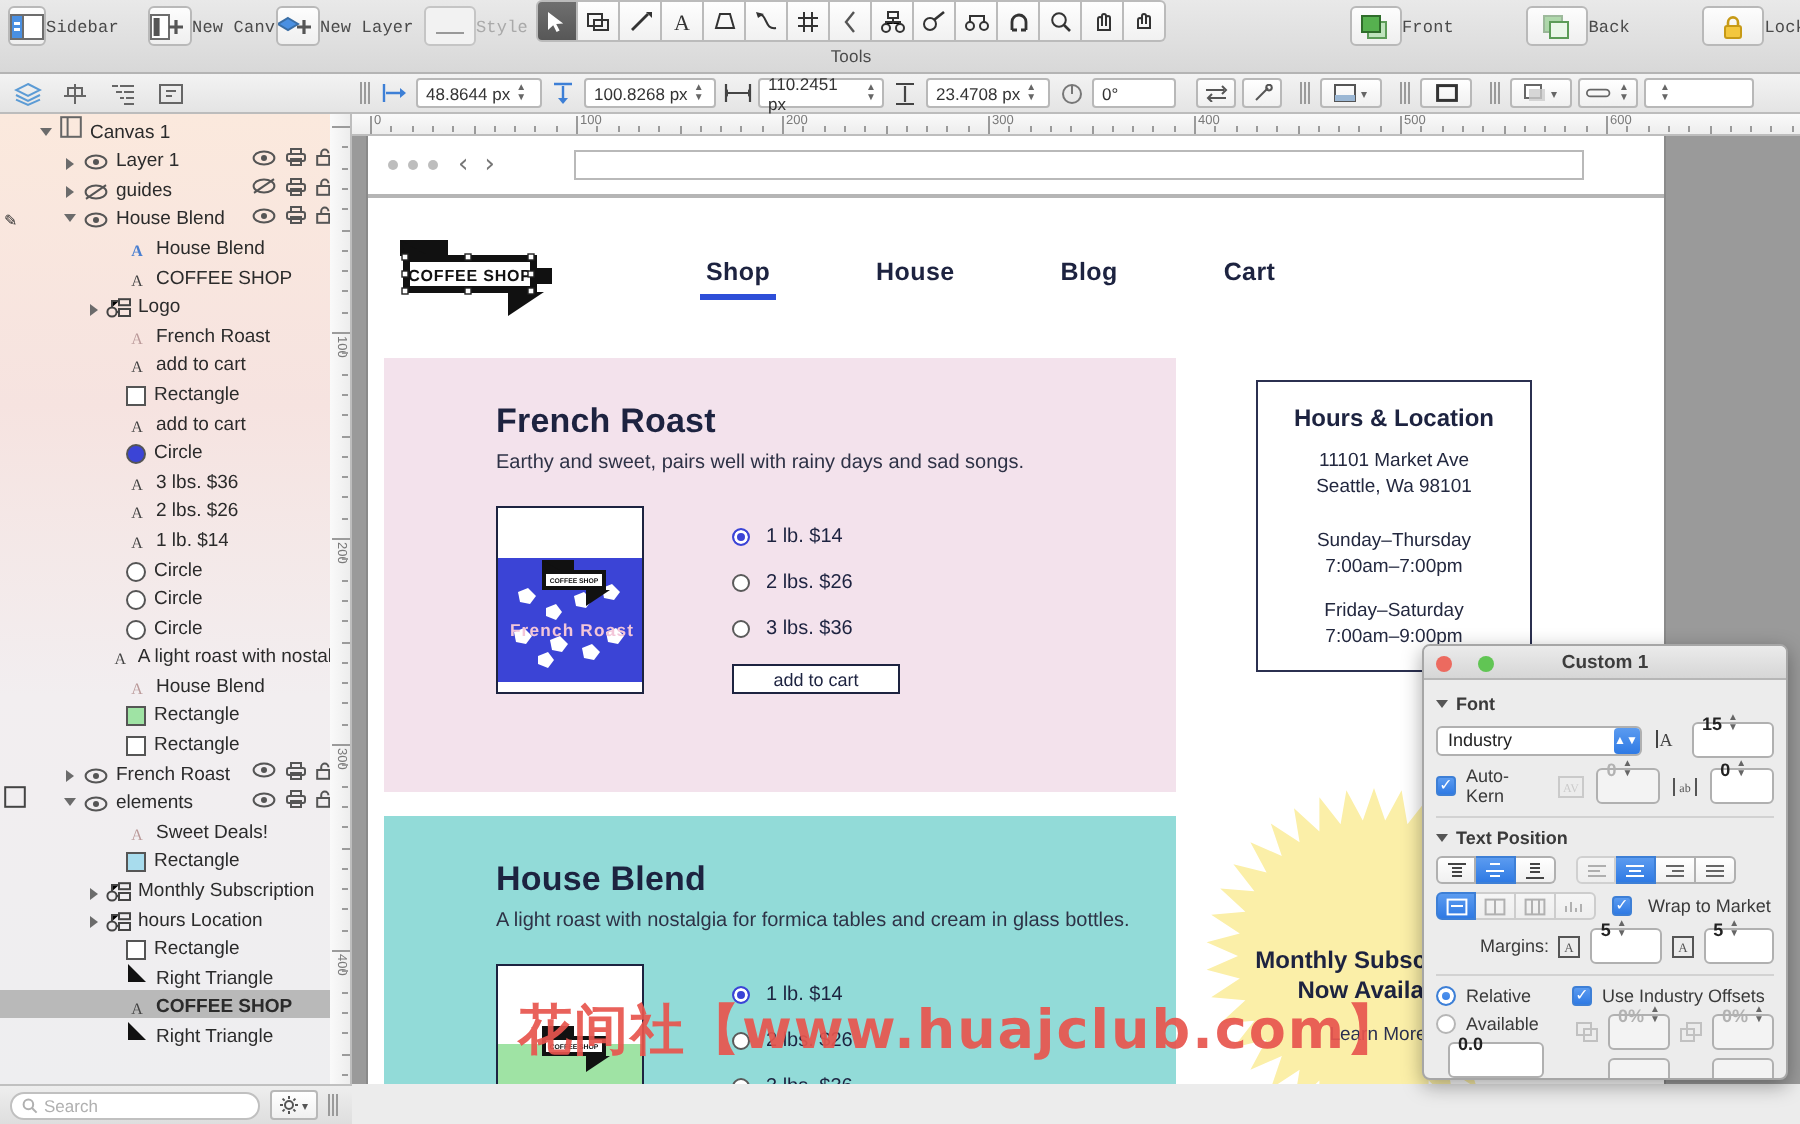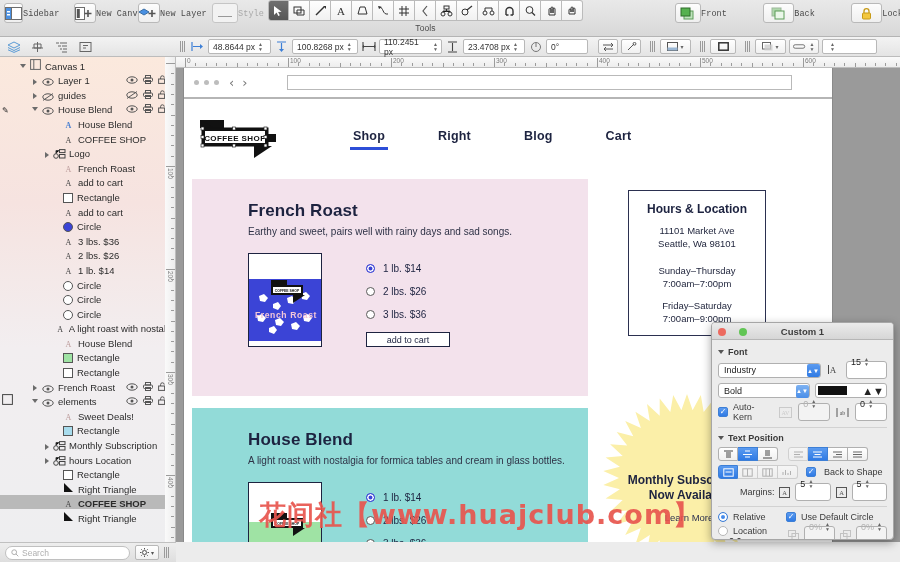--- a/index.html
+++ b/index.html
@@ -196,21 +196,21 @@
   .combo { height:15px; border:1px solid #b0b0b0; border-radius:3px; background:#fff;
      display:flex; align-items:center; padding-left:5px; font-size:9px; color:#222; position:relative; }
   .combo .arrw { position:absolute; right:0; top:0; width:13px; height:13px; margin:.5px;
      background:linear-gradient(180deg,#5b9bf0,#2f7ae4); border-radius:2px;
      display:flex;align-items:center;justify-content:center;color:#fff;font-size:6px; }
   .combo.grey .arrw { background:linear-gradient(180deg,#7db2f2,#4a8ee8); }
   .colorbar { flex:1; height:15px; border:1px solid #b0b0b0; border-radius:3px; background:#fff;
       position:relative; display:flex; align-items:center; padding:2px; }
   .colorbar .fill { flex:1; height:9px; background:#111; margin-right:15px; }
   .num-s { height:15px; border:1px solid #b0b0b0; border-radius:3px; background:#fff;
-      display:flex; align-items:center; padding:0 2px 16px 4px; font-size:9px; color:#222; }
+      display:flex; align-items:center; padding:0 2px 16px 4px; font-size:9px; color:#222;font-weight:bold; }
   .num-s.dis { background:#f3f3f3; color:#b2b2b2; }
   .chk { width:10px;height:10px;border-radius:2px;border:1px solid #3d7fd6;
      background:linear-gradient(180deg,#5b9bf0,#2f7ae4); display:flex;align-items:center;justify-content:center;
      color:#fff; font-size:8px; line-height:8px;}
   .radi { width:10px;height:10px;border-radius:50%;border:1px solid #3d7fd6;
      background:linear-gradient(180deg,#5b9bf0,#2f7ae4); box-shadow:inset 0 0 0 2px #fff;}
   .radi.off { background:#fff; border-color:#b6b6b6; box-shadow:none; }
   .segbtn { width:20px;height:14px;border:1px solid #b0b0b0; background:linear-gradient(180deg,#fff,#f0f0f0);
       display:flex;align-items:center;justify-content:center; }
   .segbtn.on { background:linear-gradient(180deg,#5b9bf0,#2f7ae4); border-color:#3d7fd6;}
@@ -1067,21 +1067,21 @@
               <rect x="3" y="19.5" width="3" height="3"></rect>
                 <rect x="66" y="19.5" width="3" height="3"></rect>
               <rect x="3" y="28" width="3" height="3"></rect>
                 <rect x="34.5" y="28" width="3" height="3"></rect>
                 <rect x="66" y="28" width="3" height="3"></rect>
             </g>
           </svg>
         </div>
         <div class="nav">
           <div class="navitem active">Shop</div>
-          <div class="navitem">Right</div>
+          <div class="navitem">House</div>
           <div class="navitem">Blog</div>
           <div class="navitem">Cart</div>
         </div>
       </div>
 
       <div style="position:absolute;left:8px;top:111px;width:396px;height:217px;background:#f3e2ec;"></div>
       <div class="sec" style="top:111px;">
         <h2>French Roast</h2>
         <p>Earthy and sweet, pairs well with rainy days and sad songs.</p>
         <div class="prodrow">
@@ -1211,30 +1211,20 @@
               <text x="5" y="9" font-size="9" font-family="Liberation Serif,serif" text-anchor="middle" fill="#444">A</text>
               <path d="M0.5 1v9" stroke="#444"></path>
             </svg>
           </div>
         <div class="num-s" style="width:41px;">
           <span>15</span>
           <span class="stepper">▲<br>▼</span>
         </div>
       </div>
 
-      <div class="irow">
-        <div class="combo grey" style="flex:1;">
-          <span>Bold</span>
-          <span class="arrw">▲▼</span>
-        </div>
-        <div class="colorbar" style="max-width:72px;">
-          <span class="fill"></span>
-          <span class="arrw">▲▼</span>
-        </div>
-      </div>
 
       <div class="irow">
         <span class="chk">✓</span>
         <span class="lbl">Auto-Kern</span>
         <div class="mini-ic" style="opacity:.4">
             <svg width="13" height="11" viewBox="0 0 13 11">
               <rect x="0.5" y="0.5" width="12" height="10" fill="none" stroke="#999"></rect>
               <text x="6.5" y="8" font-size="6" text-anchor="middle" fill="#999" font-family="Liberation Serif,serif">AV</text>
             </svg>
           </div>
@@ -1323,21 +1313,21 @@
                 <path d="M4 1v7M7.5 1v7" stroke="#777"></path>
               </svg>
             </div>
           <div class="segbtn" style="opacity:.5">
               <svg width="11" height="9" viewBox="0 0 11 9">
                 <path d="M1 7V4M3.5 7V2M6 7V5M8.5 7V3" stroke="#777"></path>
               </svg>
             </div>
         </div>
         <span class="chk">✓</span>
-        <span class="lbl">Back to Shape</span>
+        <span class="lbl">Wrap to Market</span>
       </div>
 
       <div class="irow" style="gap:4px;padding-left:22px;">
         <span class="lbl">Margins:</span>
         <div class="mini-ic">
             <svg width="11" height="11" viewBox="0 0 11 11">
               <rect x="0.5" y="0.5" width="10" height="10" fill="none" stroke="#555"></rect>
               <text x="5.5" y="8" font-size="6.5" text-anchor="middle" fill="#555" font-family="Liberation Serif,serif">A</text>
             </svg>
           </div>
@@ -1360,32 +1350,32 @@
       <div class="hr"></div>
 
       <div style="display:flex;">
         <div style="width:70px;">
           <div class="irow">
             <span class="radi"></span>
             <span class="lbl">Relative</span>
           </div>
           <div class="irow">
             <span class="radi off"></span>
-            <span class="lbl">Location</span>
+            <span class="lbl">Available</span>
           </div>
           <div class="irow" style="padding-left:6px;">
             <div class="num-s" style="width:48px;">
               <span>0.0</span>
             </div>
           </div>
         </div>
         <div style="flex:1;">
           <div class="irow">
             <span class="chk">✓</span>
-            <span class="lbl">Use Default Circle</span>
+            <span class="lbl">Use Industry Offsets</span>
           </div>
           <div class="irow" style="gap:3px;">
             <div class="mini-ic" style="opacity:.42">
                 <svg width="11" height="10" viewBox="0 0 11 10">
                   <rect x="0.5" y="0.5" width="7" height="6" fill="none" stroke="#888"></rect>
                   <rect x="4" y="3.5" width="6.5" height="6" fill="none" stroke="#888"></rect>
                 </svg>
               </div>
             <div class="num-s dis" style="width:31px;">
               <span>0%</span>

